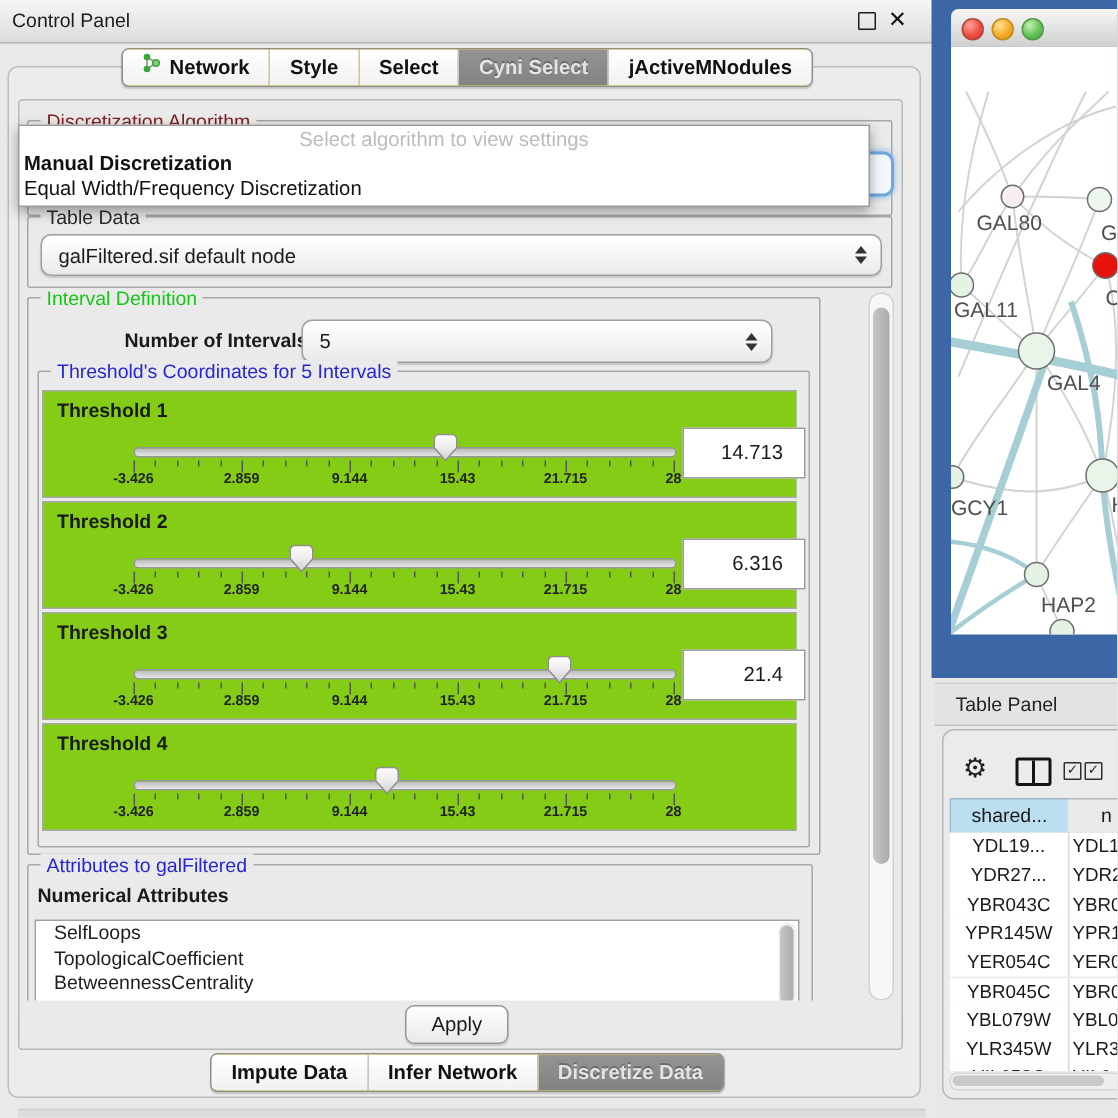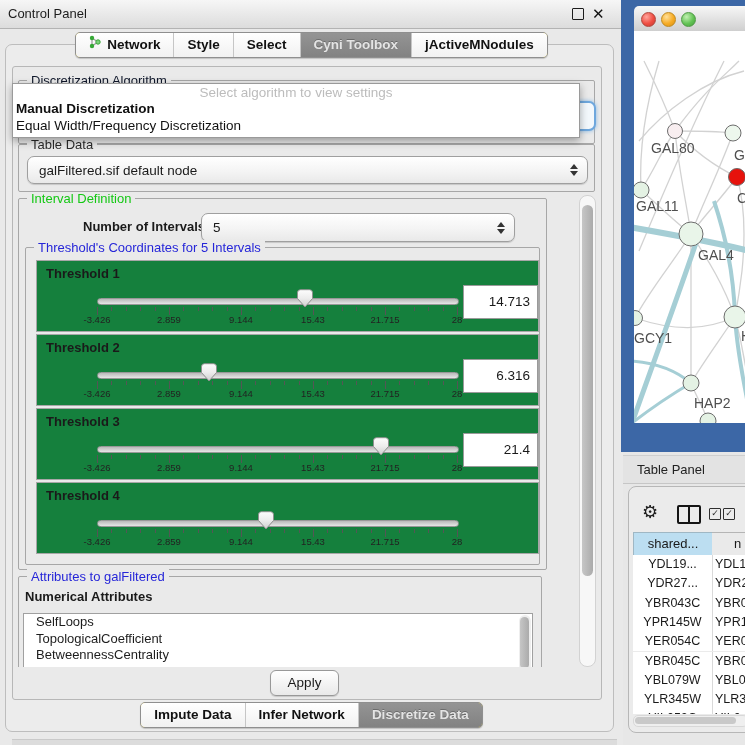--- a/index.html
+++ b/index.html
@@ -29,21 +29,21 @@
   #outer-panel{left:5px;top:44px;width:607px;height:686px;background:#ececec;
     border:1px solid #bdbdbd;border-radius:7px;}
   #footer-band{left:6px;top:694px;width:605px;height:36px;background:#dcdcdc;
     border-top:1px solid #c9c9c9;border-radius:0 0 7px 7px;}
   #sub-panel{left:12px;top:66px;width:588px;height:632px;background:#eaeaea;
     border:1px solid #b7b7b7;border-radius:3px;}
   
   .group{position:absolute;border:1px solid #a7a7a7;border-radius:2px;}
   .glabel{position:absolute;top:-8px;left:8px;background:#eaeaea;padding:0 4px;
     font-size:13px;line-height:15px;white-space:nowrap;}
-  .green{color:#14c814;} .blue{color:#2626d8;} .gray{color:#0f172a;}
+  .green{color:#14c814;} .blue{color:#2626d8;} .gray{color:#7f1d1d;}
   
   .combo{position:absolute;background:linear-gradient(#ffffff,#f4f4f4 55%,#e9e9e9);
     border:1px solid #9f9f9f;border-radius:7px;box-shadow:0 1px 1px rgba(0,0,0,.15);
     font-size:13.5px;}
   .combo .cval{position:absolute;left:11px;top:0;right:24px;height:100%;display:flex;align-items:center;overflow:hidden;white-space:nowrap;}
   .spinners{position:absolute;right:9px;top:50%;transform:translateY(-50%);width:8px;height:14px;}
   .spin-up{position:absolute;left:0;top:1px;width:0;height:0;border-left:4px solid transparent;border-right:4px solid transparent;border-bottom:5px solid #333;}
   .spin-dn{position:absolute;left:0;bottom:1px;width:0;height:0;border-left:4px solid transparent;border-right:4px solid transparent;border-top:5px solid #333;}
   
   #algo-popup{left:12px;top:83px;width:566px;height:53px;background:#fff;
@@ -51,29 +51,29 @@
   #algo-hint{position:absolute;left:0;top:1px;width:100%;text-align:center;
     font-size:13.5px;color:#bcbcbc;line-height:16px;}
   .algo-item{position:absolute;left:2px;right:2px;height:17px;line-height:17px;font-size:13.5px;color:#111;padding-left:1px;}
   #focus-combo{left:556px;top:101px;width:36px;height:26px;border:2px solid #6ea7dd;
     border-radius:7px;background:#f3f8fc;box-shadow:0 0 4px #86b7e4;z-index:10;}
   
   #viewport{left:14px;top:194px;width:583px;height:473px;overflow:hidden;}
   .vscroll{position:absolute;background:#f7f7f7;border:1px solid #d2d2d2;border-radius:8px;}
   .vthumb{position:absolute;background:linear-gradient(90deg,#c6c6c6,#ababab);border-radius:6px;}
   
-  .thr-box{position:absolute;left:10px;width:501px;height:70px;border:1px solid #a7a7a7;background:#15803d;}
+  .thr-box{position:absolute;left:2px;width:501px;height:70px;border:1px solid #a7a7a7;background:#84cc16;}
   .thr-label{position:absolute;left:9px;top:5px;font-size:13px;font-weight:bold;}
   .thr-track{position:absolute;left:60px;top:37px;width:360px;height:5px;
     background:linear-gradient(#b9b9b9,#e6e6e6);border:1px solid #989898;border-radius:4px;}
   .thr-thumb{position:absolute;top:28px;width:16px;height:19px;}
   .tick{position:absolute;width:1px;background:#555;}
-  .ticklbl{position:absolute;top:53px;transform:translateX(-50%);font-size:9.5px;font-weight:normal;color:#222;white-space:nowrap;}
+  .ticklbl{position:absolute;top:53px;transform:translateX(-50%);font-size:9.5px;font-weight:bold;color:#222;white-space:nowrap;}
   .thr-value{position:absolute;left:426px;top:24px;width:66px;height:32px;background:#fff;
-    border:1px solid #9a9a9a;font-size:13.5px;line-height:32px;text-align:right;padding-right:7px;}
+    border:1px solid #9a9a9a;font-size:13.5px;line-height:32px;text-align:right;padding-right:14px;}
   
   #attr-list{position:absolute;left:4px;top:36px;width:508px;height:66px;background:#fff;border:1px solid #a0a0a0;}
   .attr-item{padding-left:12px;font-size:13px;line-height:16.5px;color:#1d1d1d;white-space:nowrap;}
   
   #apply-btn{left:270px;top:670px;width:67px;height:24px;border:1px solid #989898;border-radius:6px;
     background:linear-gradient(#ffffff,#e9e9e9);font-size:13.5px;text-align:center;line-height:23px;
     box-shadow:0 1px 1px rgba(0,0,0,.15);}
   
   #net-window{left:621px;top:0;width:124px;height:452px;background:#3c67a6;}
   #net-titlebar{left:13px;top:6px;width:111px;height:25px;
@@ -130,21 +130,21 @@
               </svg></span>
             <span>Network</span>
           </div>
           <div class="seg">
             <span>Style</span>
           </div>
           <div class="seg">
             <span>Select</span>
           </div>
           <div class="seg sel">
-            <span>Cyni Toolbox</span>
+            <span>Cyni Select</span>
           </div>
           <div class="seg">
             <span>jActiveMNodules</span>
           </div>
         </div>
       </div>
 
     <div class="abs" id="sub-panel"></div>
 
     <div class="group" id="da-group" style="left:18px;top:80px;width:575px;height:62px;background:#eaeaea;">

